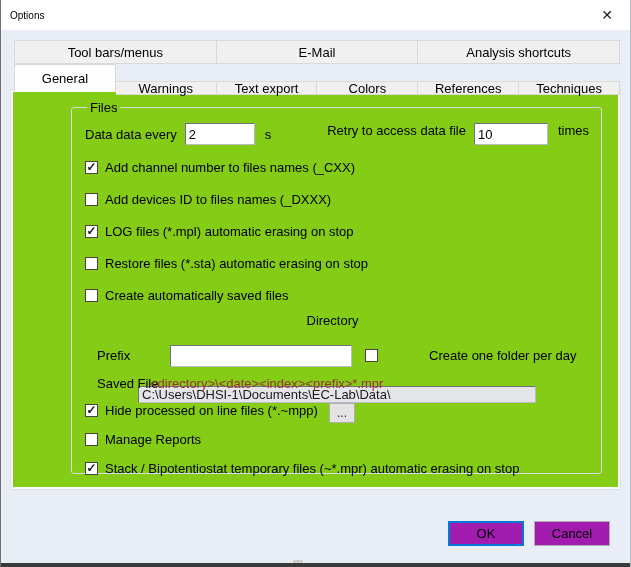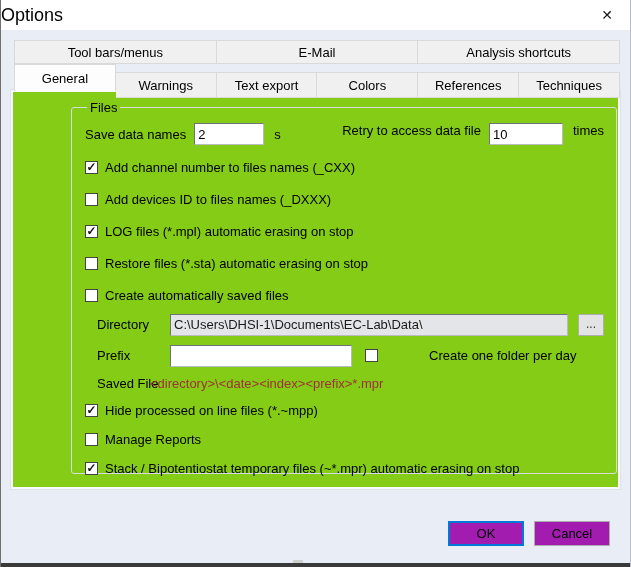--- a/index.html
+++ b/index.html
@@ -10,38 +10,38 @@
     position: relative;
     width: 631px; height: 567px;
     background: #e9edf5;
     border-left: 1px solid #707070;
     border-right: 1px solid #b9bdc6;
     overflow: hidden;
   }
 
   
   .titlebar { height: 30px; background:#ffffff; display:flex; align-items:center; }
-  .titlebar .title { font-size: 18px; }
+  .titlebar .title { padding-left: 9px; font-size: 10px; }
   .close-btn {
     margin-left:auto; width:46px; height:30px;
     display:flex; align-items:center; justify-content:center;
     font-size:14px; color:#1b1b1b; cursor:default;
   }
 
   
   .tabs-wrap { margin: 10px 10px 0 13px; }
   .tabrow { display:flex; }
   .tab {
     flex:1; display:flex; align-items:center; justify-content:center;
     background:#f0f0f0; border:1px solid #d9d9d9; height:24px;
     font-size:13px; white-space:nowrap;
   }
   .tabrow .tab + .tab { border-left:none; }
   .tabrow2 { height:26px; position:relative; z-index:2; }
-  .tabrow2 .tab { margin-top:8px; height:26px; border-top:1px solid #d9d9d9; }
+  .tabrow2 .tab { margin-top:17px; height:14px; border-top:1px solid #d9d9d9; }
   .tabrow2 .tab.active {
     margin-top:0; height:27px; background:#fdfdfd;
     border:1px solid #d9d9d9; border-bottom:none;
   }
 
   
   .panel {
     position:relative; z-index:1;
     margin: 0 10px; height: 399px;
     background:#84cc16;
@@ -76,21 +76,21 @@
   .cb-row { margin-top:12px; height:20px; display:flex; align-items:center; cursor:default; }
   .cb-row.post { margin-top:9px; }
   .cb {
     width:13px; height:13px; background:#fff; border:1px solid #444;
     display:inline-flex; align-items:center; justify-content:center;
     flex:0 0 13px;
   }
   .cb .mark { font-size:12px; font-weight:bold; line-height:13px; color:#111; transform:translateY(-0.5px); }
   .cb-text { margin-left:7px; white-space:nowrap; }
 
-  .dir-row { margin-top:8px; height:23px; }
+  .dir-row { margin-top:8px; height:23px;flex-direction:column; }
   .ind-label { margin-left:12px; width:73px; flex:0 0 73px; }
   .dir-input { width:398px; background:#e4e5e8; color:#1a1a1a; }
   .browse-btn {
     margin-left:10px; width:26px; height:22px;
     background:#e3e3e3; border:1px solid #aeaeae;
     font-size:12px; color:#333; line-height:18px; text-align:center;
   }
   .prefix-row { margin-top:8px; height:23px; }
   .prefix-input { width:182px; }
   .folder-cb { margin-left:13px; display:flex; align-items:center;gap:44px; }
@@ -134,21 +134,21 @@
       <div class="tab">References</div>
       <div class="tab">Techniques</div>
     </div>
   </div>
 
   <div class="panel">
     <fieldset class="files">
       <legend>Files</legend>
 
       <div class="frow num-row">
-        <span class="lbl">Save data names</span>
+        <span class="lbl">Data data every</span>
         <input class="tbox save-input" value="2" style="">
         <span class="lbl unit-s">s</span>
         <span class="retry-group">
           <span class="lbl">Retry to access data file</span>
           <input class="tbox retry-input" value="10" style="">
           <span class="lbl unit-times">times</span>
         </span>
       </div>
 
       <div class="cb-row">

